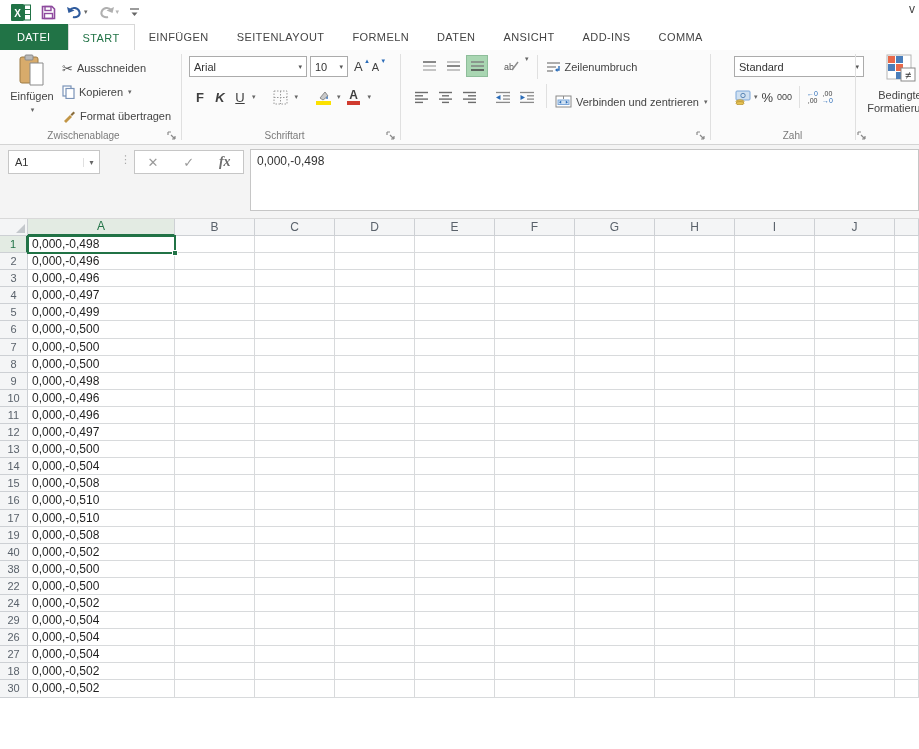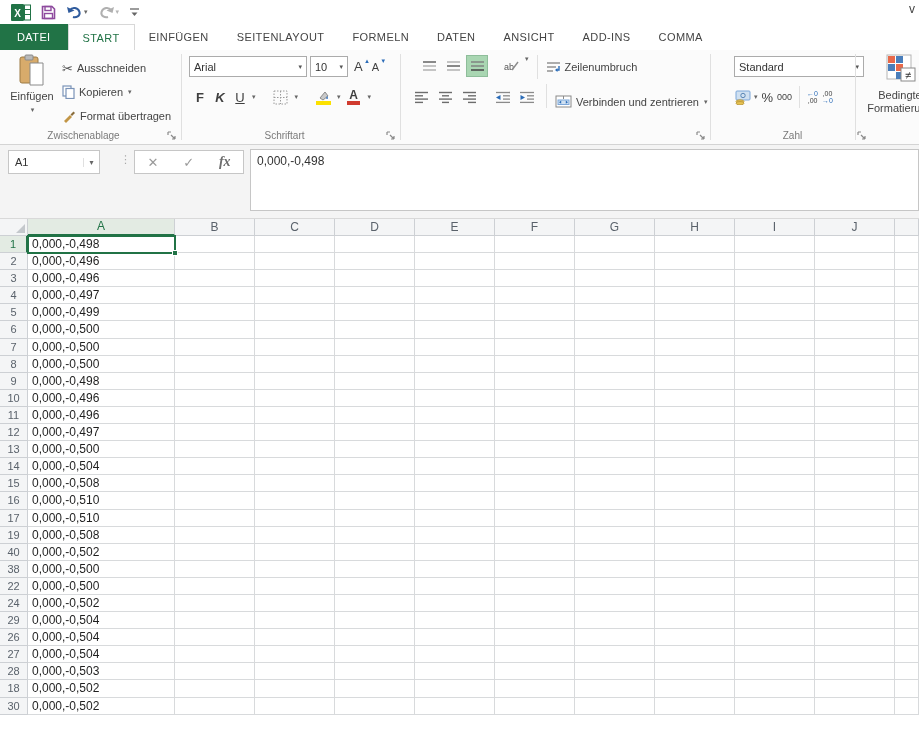--- a/index.html
+++ b/index.html
@@ -826,34 +826,20 @@
           <div class="cell" style="width: 80px;"></div>
           <div class="cell" style="width: 80px;"></div>
           <div class="cell" style="width: 80px;"></div>
           <div class="cell" style="width: 80px;"></div>
           <div class="cell" style="width: 80px;"></div>
           <div class="cell" style="width: 80px;"></div>
           <div class="cell" style="width: 80px;"></div>
           <div class="cell" style="width: 24px;"></div>
         </div>
         <div class="grid-row">
-          <div class="rhead">28</div>
-          <div class="cell" style="width: 147px;">0,000,-0,503</div>
-          <div class="cell" style="width: 80px;"></div>
-          <div class="cell" style="width: 80px;"></div>
-          <div class="cell" style="width: 80px;"></div>
-          <div class="cell" style="width: 80px;"></div>
-          <div class="cell" style="width: 80px;"></div>
-          <div class="cell" style="width: 80px;"></div>
-          <div class="cell" style="width: 80px;"></div>
-          <div class="cell" style="width: 80px;"></div>
-          <div class="cell" style="width: 80px;"></div>
-          <div class="cell" style="width: 24px;"></div>
-        </div>
-        <div class="grid-row">
           <div class="rhead">18</div>
           <div class="cell" style="width: 147px;">0,000,-0,502</div>
           <div class="cell" style="width: 80px;"></div>
           <div class="cell" style="width: 80px;"></div>
           <div class="cell" style="width: 80px;"></div>
           <div class="cell" style="width: 80px;"></div>
           <div class="cell" style="width: 80px;"></div>
           <div class="cell" style="width: 80px;"></div>
           <div class="cell" style="width: 80px;"></div>
           <div class="cell" style="width: 80px;"></div>

